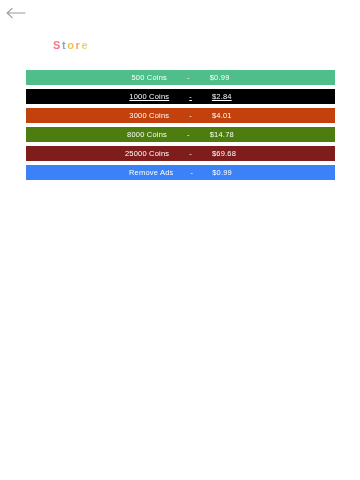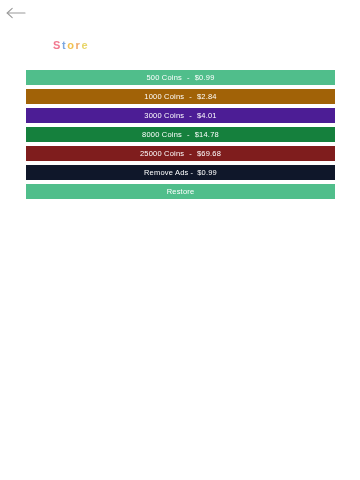--- a/index.html
+++ b/index.html
@@ -69,20 +69,21 @@
     justify-content: center;
     font-size: 7.5px;
     line-height: 15px;
     letter-spacing: 0.2px;
     white-space: nowrap;
     cursor: pointer;
     border: none;
     padding: 0;
     font-family: "Liberation Sans", sans-serif;
     box-sizing: border-box;
+    gap: 15px;
   }
   .item-amount { }
   .item-sep {
     padding: 0 5px;
   }
   .item-sep.tight {
     padding: 0 4px 0 2px;
   }
   .item-price { }
 </style>
@@ -103,47 +104,44 @@
 </div>
 
 <div class="store-list">
 
   <div class="store-item" style="background: rgb(80, 190, 139); color: rgb(255, 255, 255);">
     <span class="item-amount">500 Coins</span>
     <span class="item-sep">-</span>
     <span class="item-price">$0.99</span>
   </div>
 
-  <div class="store-item" style="background: #a16207; color: rgb(255, 255, 255);">
+  <div class="store-item" style="background: #000000; color: rgb(255, 255, 255); text-decoration: underline;">
     <span class="item-amount">1000 Coins</span>
     <span class="item-sep">-</span>
     <span class="item-price">$2.84</span>
   </div>
 
-  <div class="store-item" style="background: #4c1d95; color: rgb(255, 255, 255);">
+  <div class="store-item" style="background: #c2410c; color: rgb(255, 255, 255);">
     <span class="item-amount">3000 Coins</span>
     <span class="item-sep">-</span>
     <span class="item-price">$4.01</span>
   </div>
 
-  <div class="store-item" style="background: #15803d; color: rgb(255, 255, 255);">
+  <div class="store-item" style="background: #4d7c0f; color: rgb(255, 255, 255);">
     <span class="item-amount">8000 Coins</span>
     <span class="item-sep">-</span>
     <span class="item-price">$14.78</span>
   </div>
 
   <div class="store-item" style="background: #7f1d1d; color: rgb(255, 255, 255);">
     <span class="item-amount">25000 Coins</span>
     <span class="item-sep">-</span>
     <span class="item-price">$69.68</span>
   </div>
 
-  <div class="store-item" style="background: #0f172a; color: rgb(255, 255, 255);">
+  <div class="store-item" style="background: #3b82f6; color: rgb(255, 255, 255);">
     <span class="item-amount">Remove Ads</span>
     <span class="item-sep tight">-</span>
     <span class="item-price">$0.99</span>
   </div>
 
-  <div class="store-item" style="background: rgb(80, 190, 139); color: rgb(255, 255, 255);">
-    <span>Restore</span>
-  </div>
 
 </div>
 
 </body></html>

